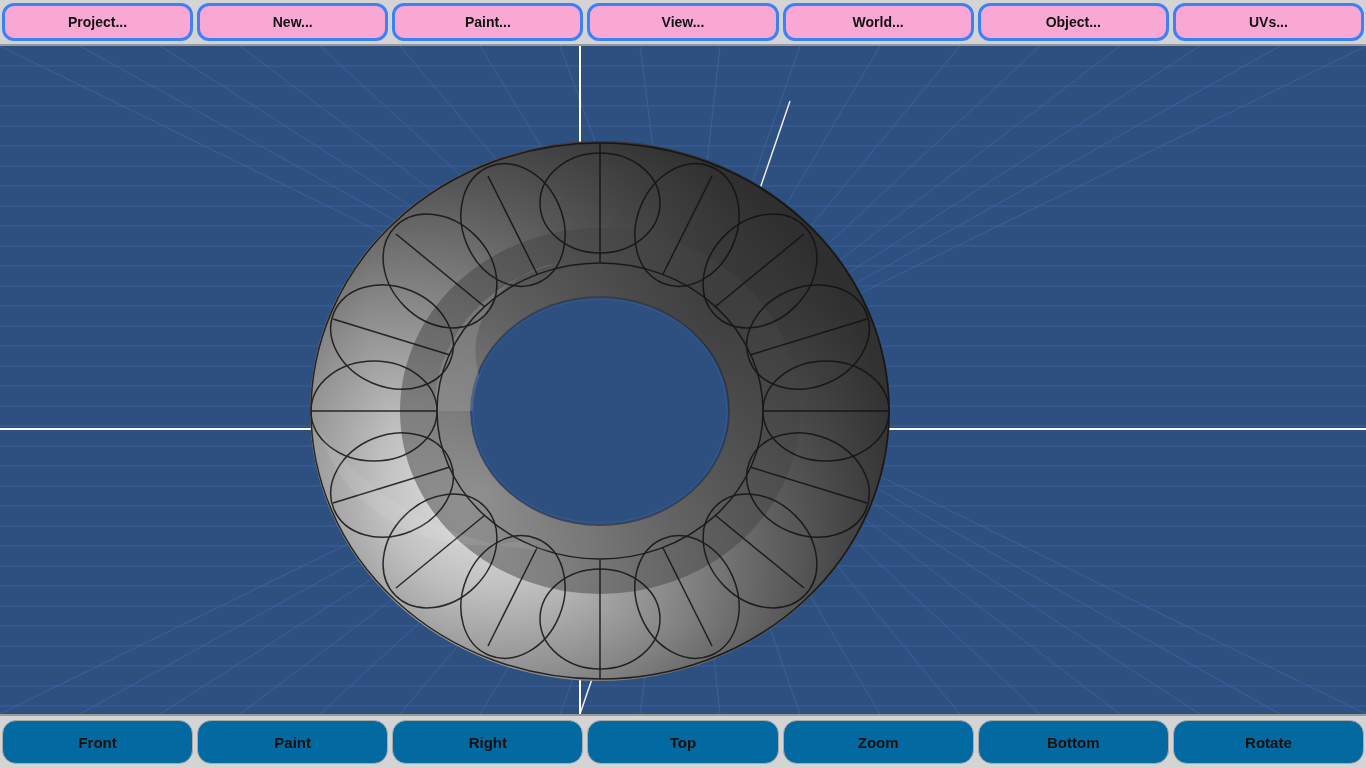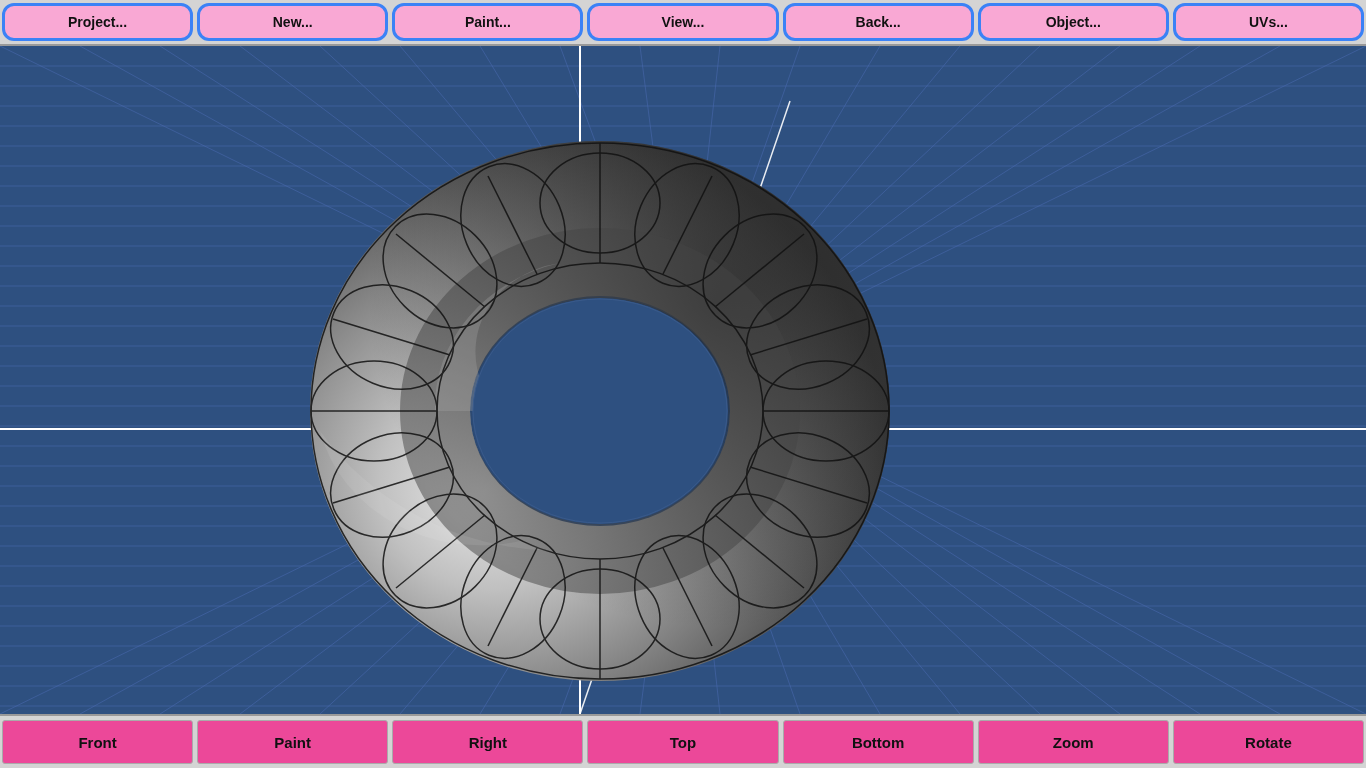--- a/index.html
+++ b/index.html
@@ -55,41 +55,41 @@
     #bottom-menu {
       display: flex;
       width: 100%;
       height: 54px;
       background: #d4d4d4;
       border-top: 2px solid #999;
     }
     .bottom-btn {
       flex: 1;
       border: 1px solid #aaa;
-      background: #ec4899;
+      background: #0369a1;
       cursor: pointer;
       font-size: 15px;
       font-weight: bold;
       color: #111;
       display: flex;
       align-items: center;
       justify-content: center;
-      border-radius: 3px;
+      border-radius: 14px;
       margin: 4px 2px;
     }
   </style>
 </head>
 <body>
 
 <div id="top-menu">
 <button class="menu-btn">Project...</button>
     <button class="menu-btn">New...</button>
     <button class="menu-btn">Paint...</button>
     <button class="menu-btn">View...</button>
-    <button class="menu-btn">Back...</button>
+    <button class="menu-btn">World...</button>
     <button class="menu-btn">Object...</button>
     <button class="menu-btn">UVs...</button>
   </div>
 
 <div id="viewport">
 
   <svg id="grid-canvas" xmlns="http://www.w3.org/2000/svg">
 
     <rect width="1366" height="668" fill="#2e5080"></rect>
 
@@ -302,16 +302,16 @@
       <path d="M -50,150 A 290,270 0 0 1 -280,30 A 165,148 0 0 0 -80,140 Z" fill="white" opacity="0.08"></path>
     </g>
   </svg>
 </div>
 
 <div id="bottom-menu">
 <button class="bottom-btn">Front</button>
     <button class="bottom-btn">Paint</button>
     <button class="bottom-btn">Right</button>
     <button class="bottom-btn">Top</button>
+    <button class="bottom-btn">Zoom</button>
     <button class="bottom-btn">Bottom</button>
-    <button class="bottom-btn">Zoom</button>
     <button class="bottom-btn">Rotate</button>
   </div>
 
 </body></html>

